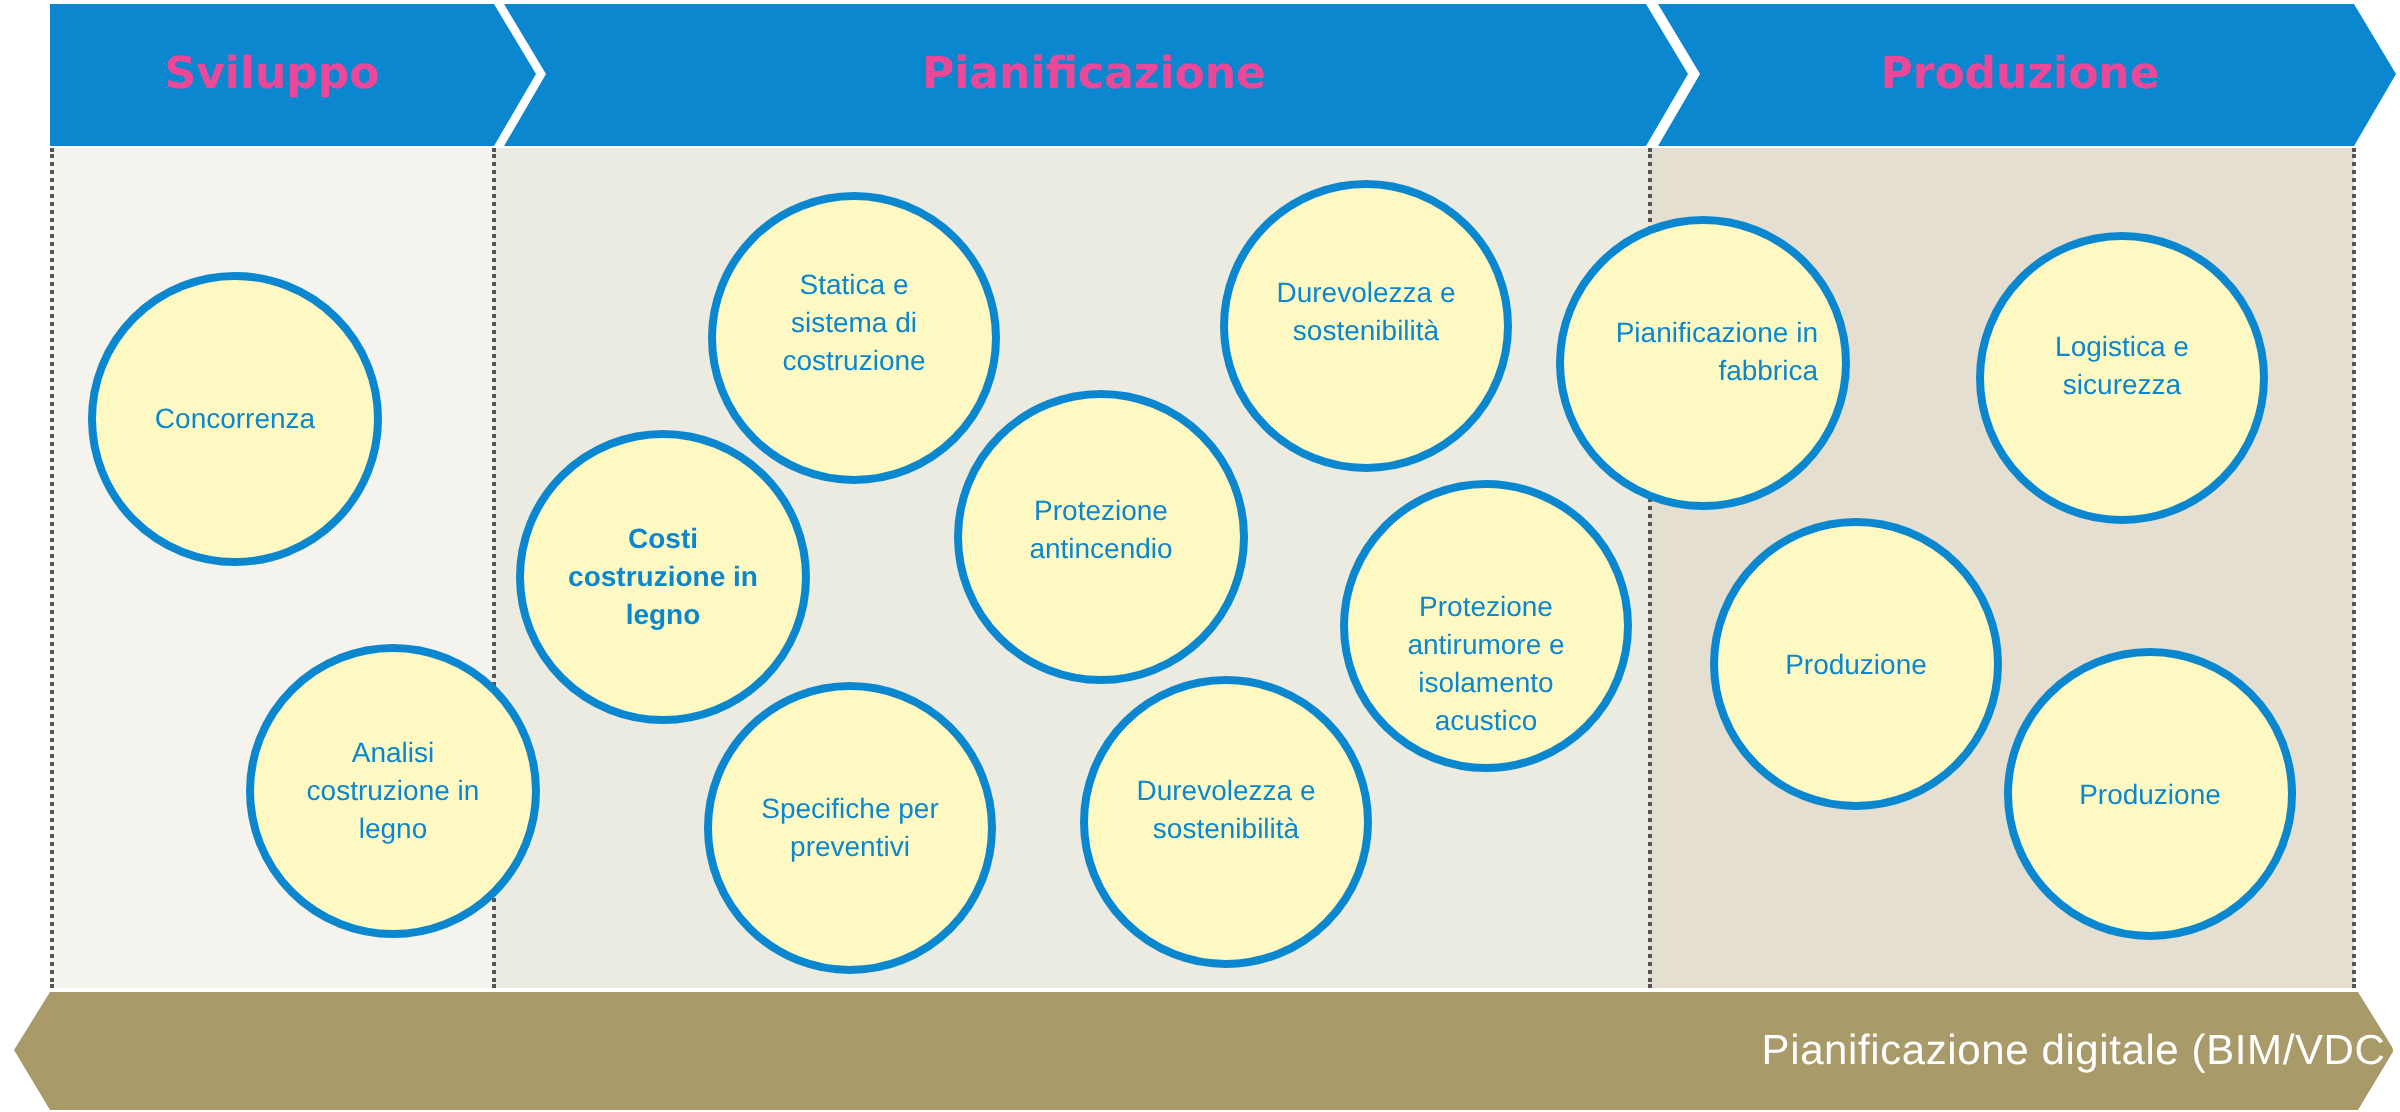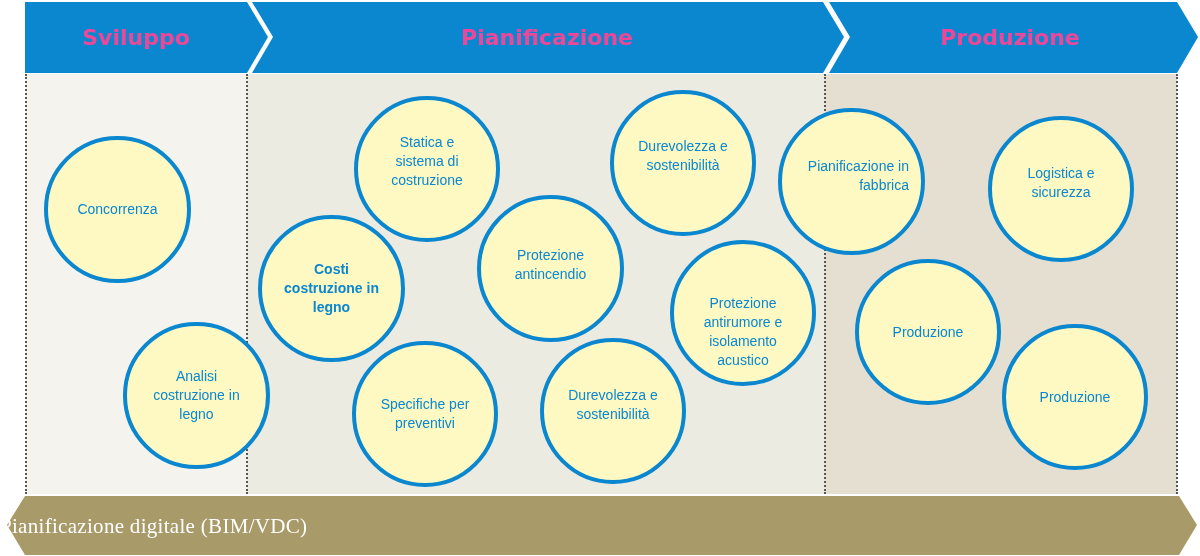--- a/index.html
+++ b/index.html
@@ -3,21 +3,21 @@
 <meta charset="utf-8">
 <style>
   html,body{margin:0;padding:0;background:#ffffff;}
   body{width:1200px;height:556px;position:relative;overflow:hidden;font-family:"Liberation Sans",sans-serif;}
   .zone{position:absolute;top:74px;height:420px;}
   .vline{position:absolute;top:74px;height:420px;width:0;border-left:2px dotted #555;}
   svg.shapes{position:absolute;left:0;top:0;}
   .phase-label{position:absolute;top:18px;height:40px;line-height:40px;color:#ec4899;font-weight:bold;font-size:22px;text-align:center;font-family:"DejaVu Sans",sans-serif;}
   .circle{position:absolute;box-sizing:border-box;border:4px solid #0a87cf;border-radius:50%;background:#fef9c3;display:flex;align-items:center;justify-content:center;text-align:center;color:#0a87cf;font-size:14px;line-height:19px;padding:10px;}
   .circle span{display:block;}
-  .bottom-label{position:absolute;left:0;width:1200px;top:506px;height:40px;line-height:40px;text-align:left;color:#fff;font-size:21px;font-family:Liberation Serif, serif;letter-spacing:0.3px;}
+  .bottom-label{position:absolute;left:0;width:1200px;top:506px;height:40px;line-height:40px;text-align:right;color:#fff;font-size:21px;font-family:Liberation Sans, sans-serif;letter-spacing:0.3px;}
 </style>
 </head>
 <body>
 
 <div class="zone" style="left:26px;width:221px;background:#f4f3ee;"></div>
 <div class="zone" style="left:247px;width:578px;background:#ecebe2;"></div>
 <div class="zone" style="left:825px;width:352px;background:#e5dfd2;"></div>
 
 <div class="vline" style="left:25px;"></div>
 <div class="vline" style="left:246px;"></div>

